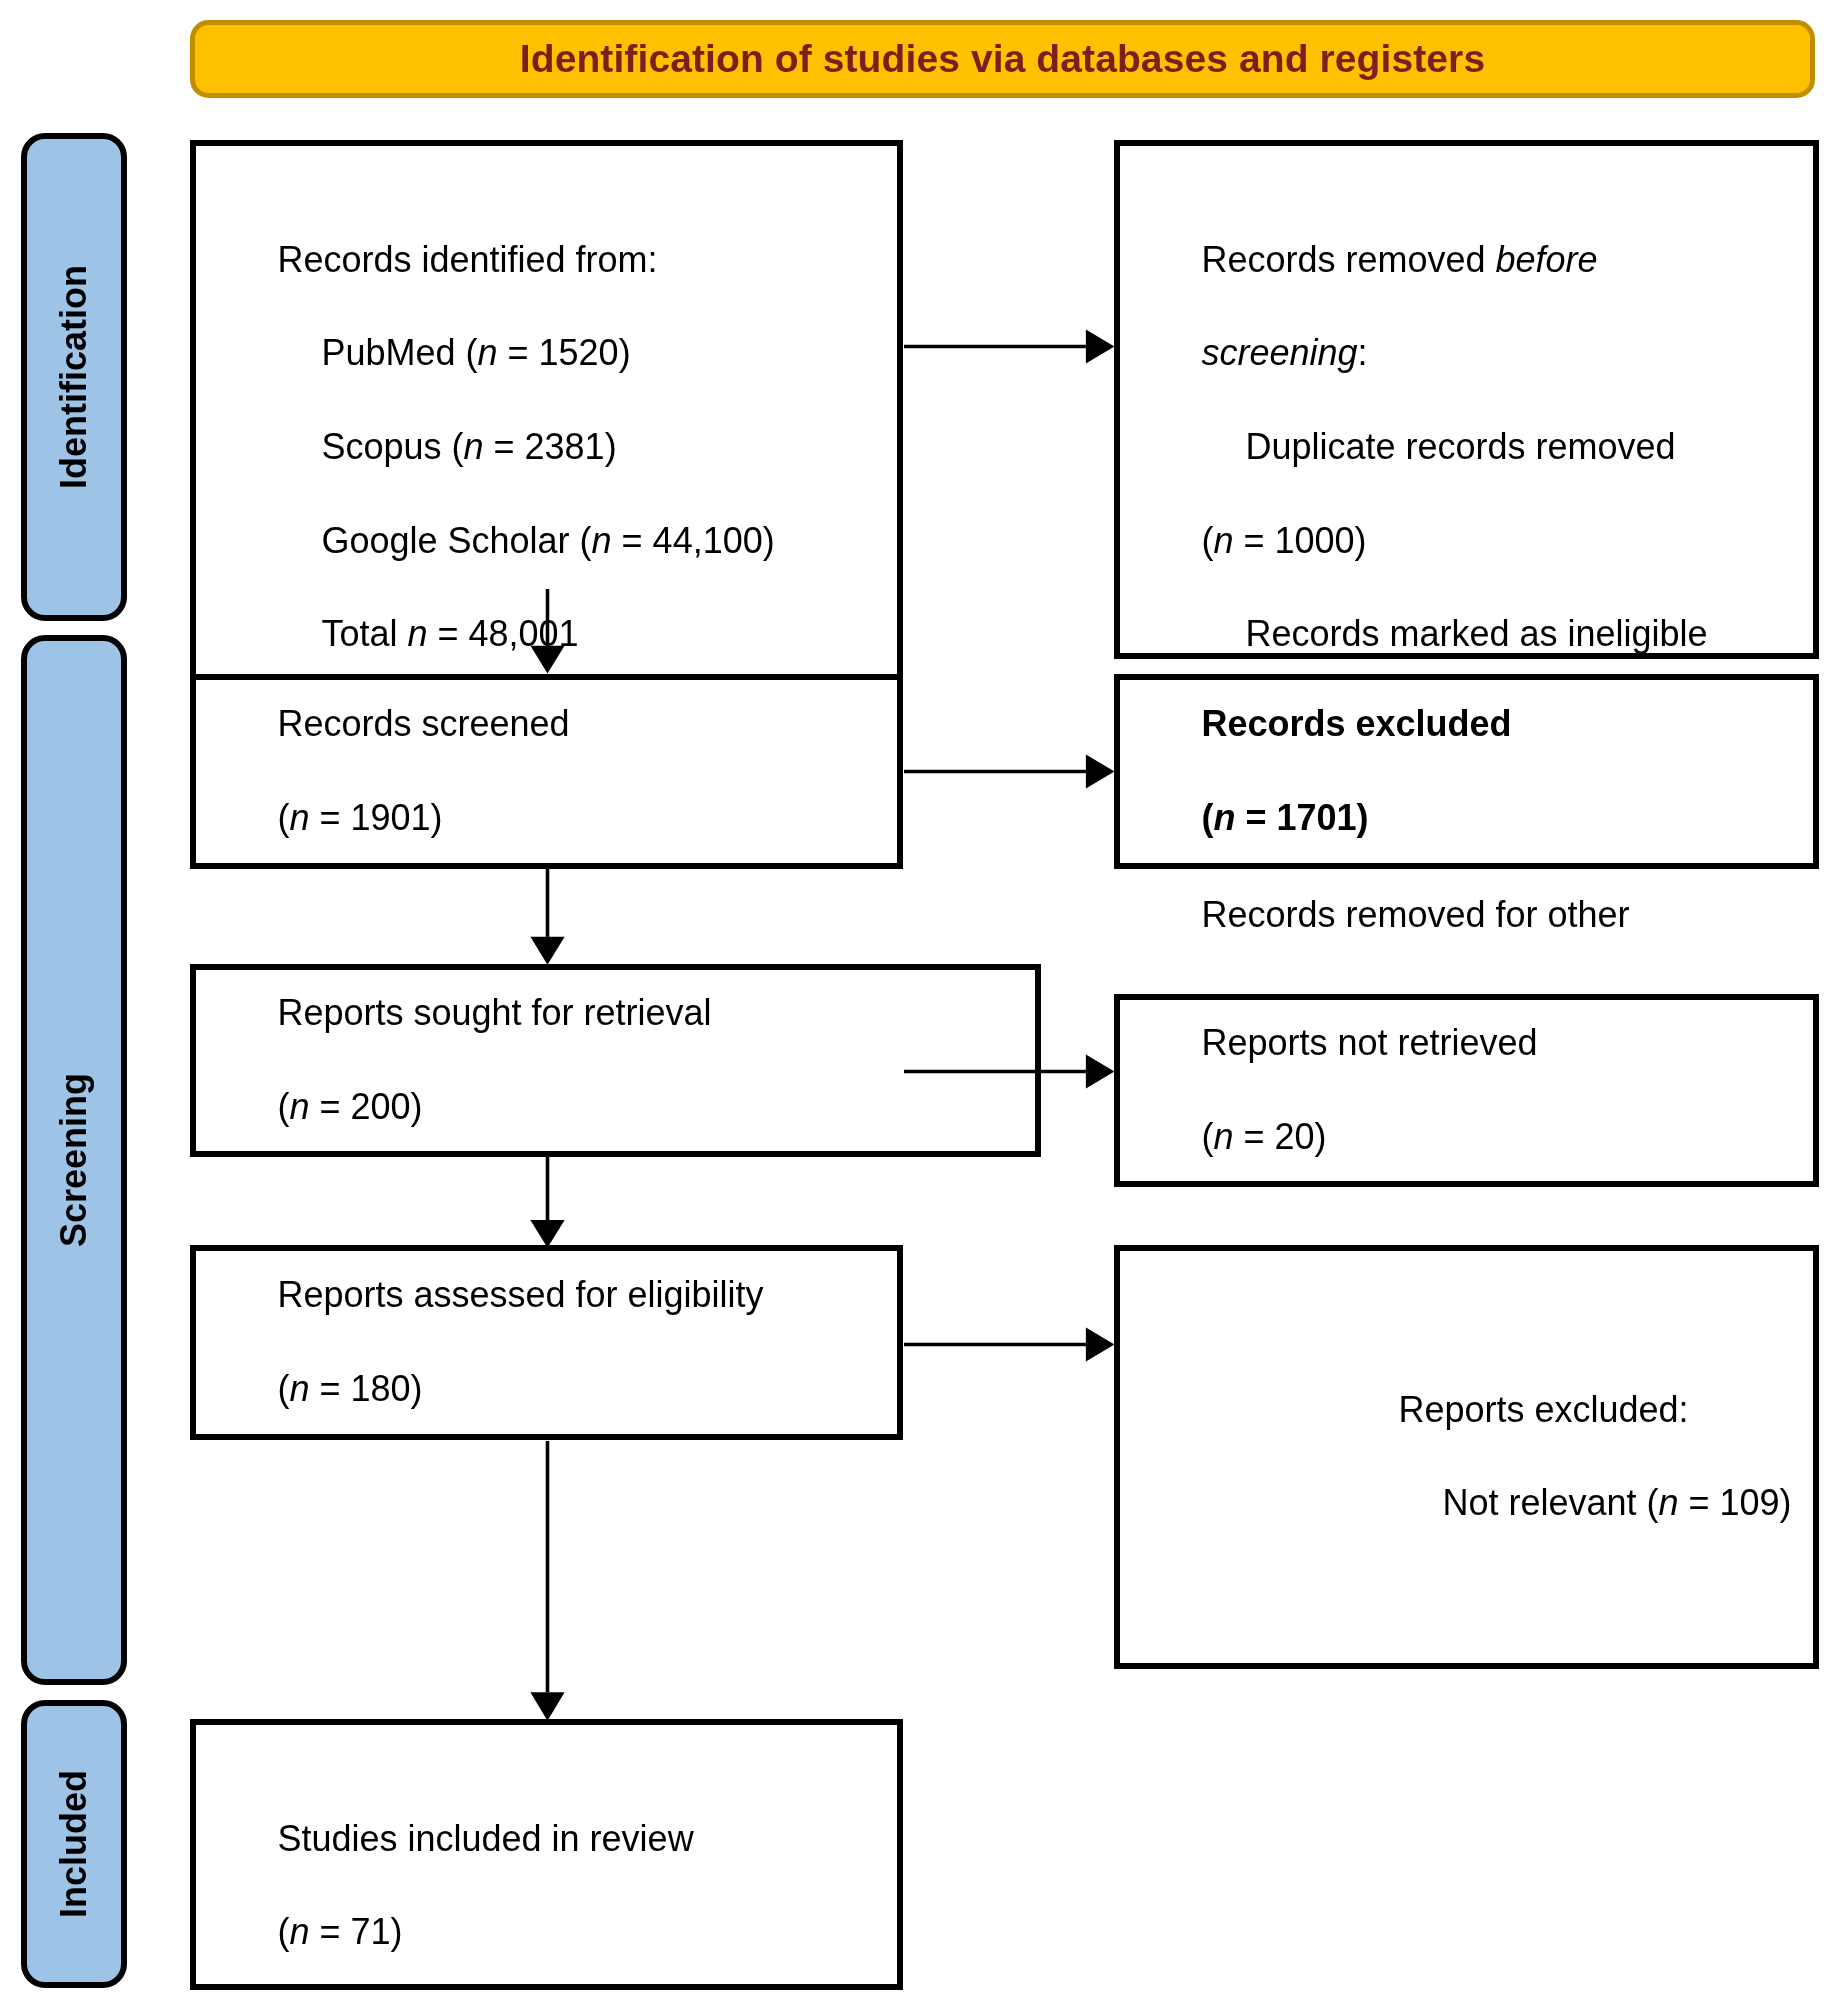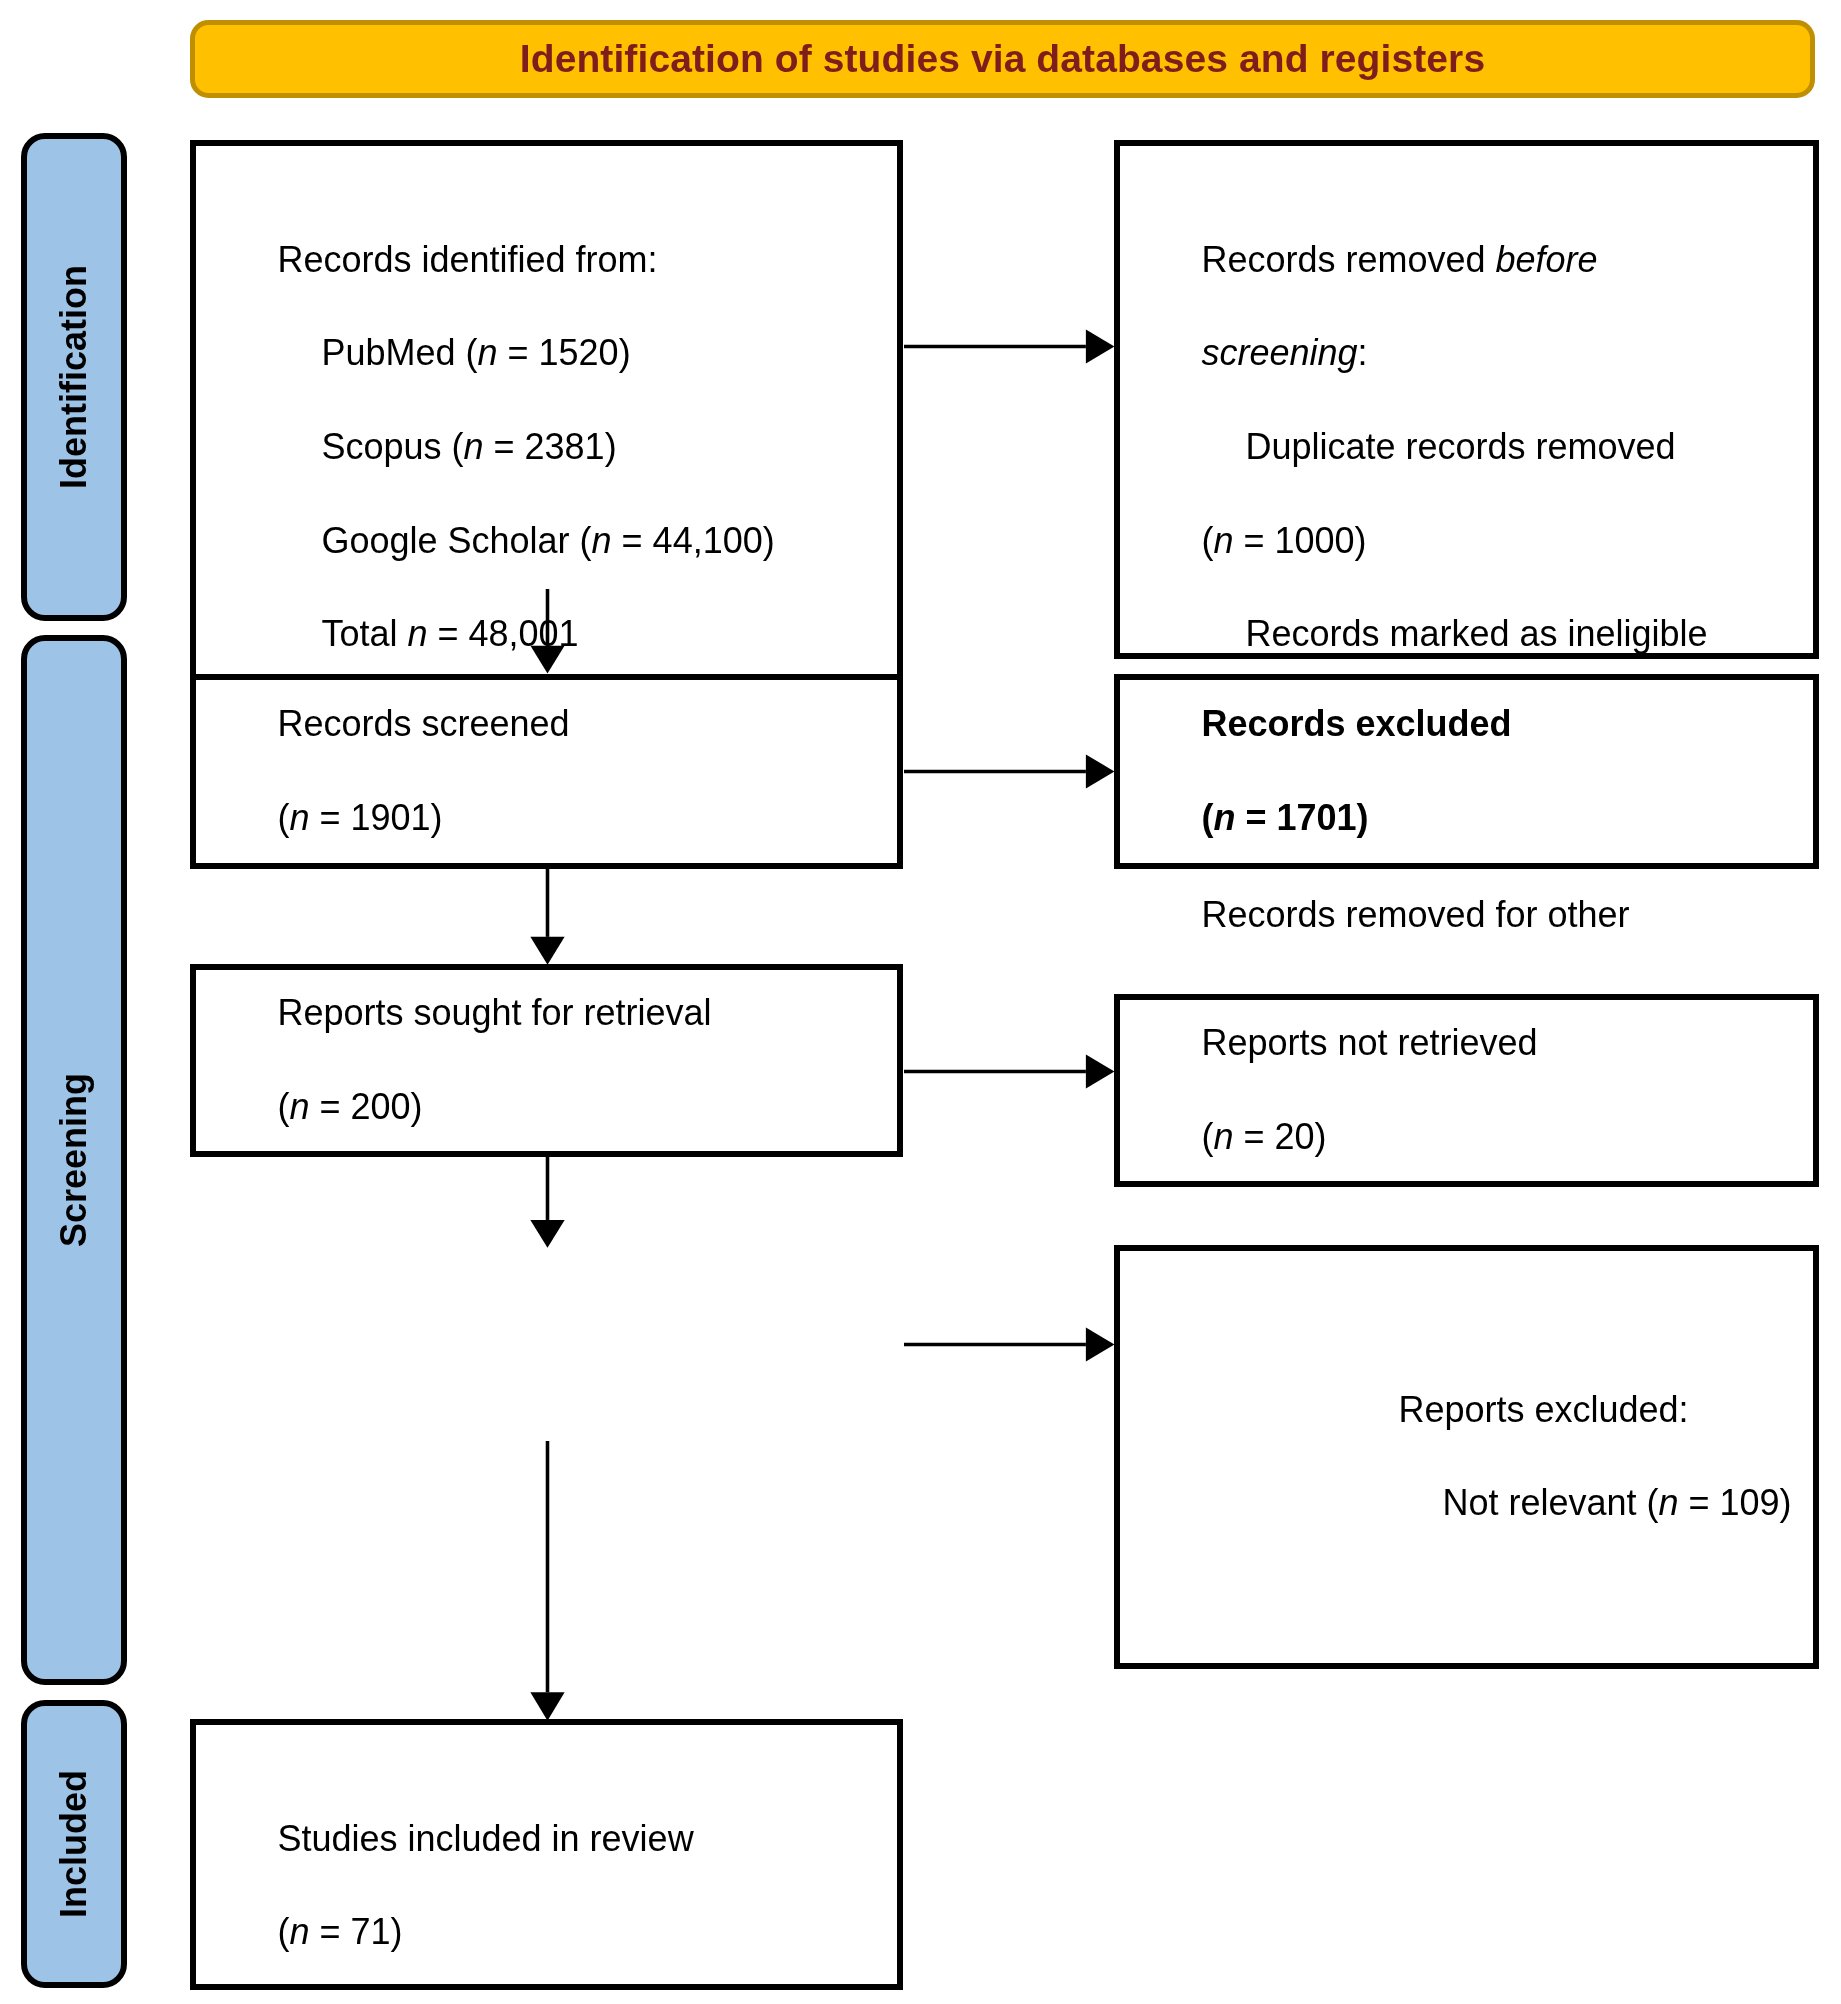--- a/index.html
+++ b/index.html
@@ -89,21 +89,21 @@
   }
   .box.top-aligned .box-text {
     margin-top: 44px;
   }
   .indent { display: inline-block; width: 44px; }
   i { font-style: italic; }
 
   
   #box-identified   { left: 190px;  top: 140px;  width: 713px; height: 581px; }
   #box-screened     { left: 190px;  top: 674px;  width: 713px; height: 195px; }
-  #box-sought       { left: 190px;  top: 964px; width: 713px; height: 193px; }
+  #box-sought       { left: 190px;  top: 964px; width: 851px; height: 193px; }
   #box-assessed     { left: 190px;  top: 1245px; width: 713px; height: 195px; }
   #box-included     { left: 190px;  top: 1719px; width: 713px; height: 271px; }
 
   
   #box-removed      { left: 1114px; top: 140px;  width: 705px; height: 519px; }
   #box-excluded-rec { left: 1114px; top: 674px;  width: 705px; height: 195px; font-weight: bold; }
   #box-not-retr     { left: 1114px; top: 994px; width: 705px; height: 193px; }
   #box-excluded-rep { left: 1114px; top: 1245px; width: 705px; height: 424px; align-items: flex-end; }
 
   
@@ -183,20 +183,26 @@
     </div>
   </div>
 
   <div class="box" id="box-not-retr">
     <div class="box-text">
       <span>Reports not retrieved</span><br>
       <span>(<i>n</i> = 20)</span>
     </div>
   </div>
 
+  <div class="box" id="box-assessed">
+    <div class="box-text">
+      <span>Reports assessed for eligibility</span><br>
+      <span>(<i>n</i> = 180)</span>
+    </div>
+  </div>
 
   <div class="box" id="box-excluded-rep">
     <div class="box-text">
       <span>Reports excluded:</span><br>
       <span class="indent"></span><span>Not relevant (<i>n</i> = 109)</span>
     </div>
   </div>
 
   <div class="box top-aligned" id="box-included">
     <div class="box-text">

